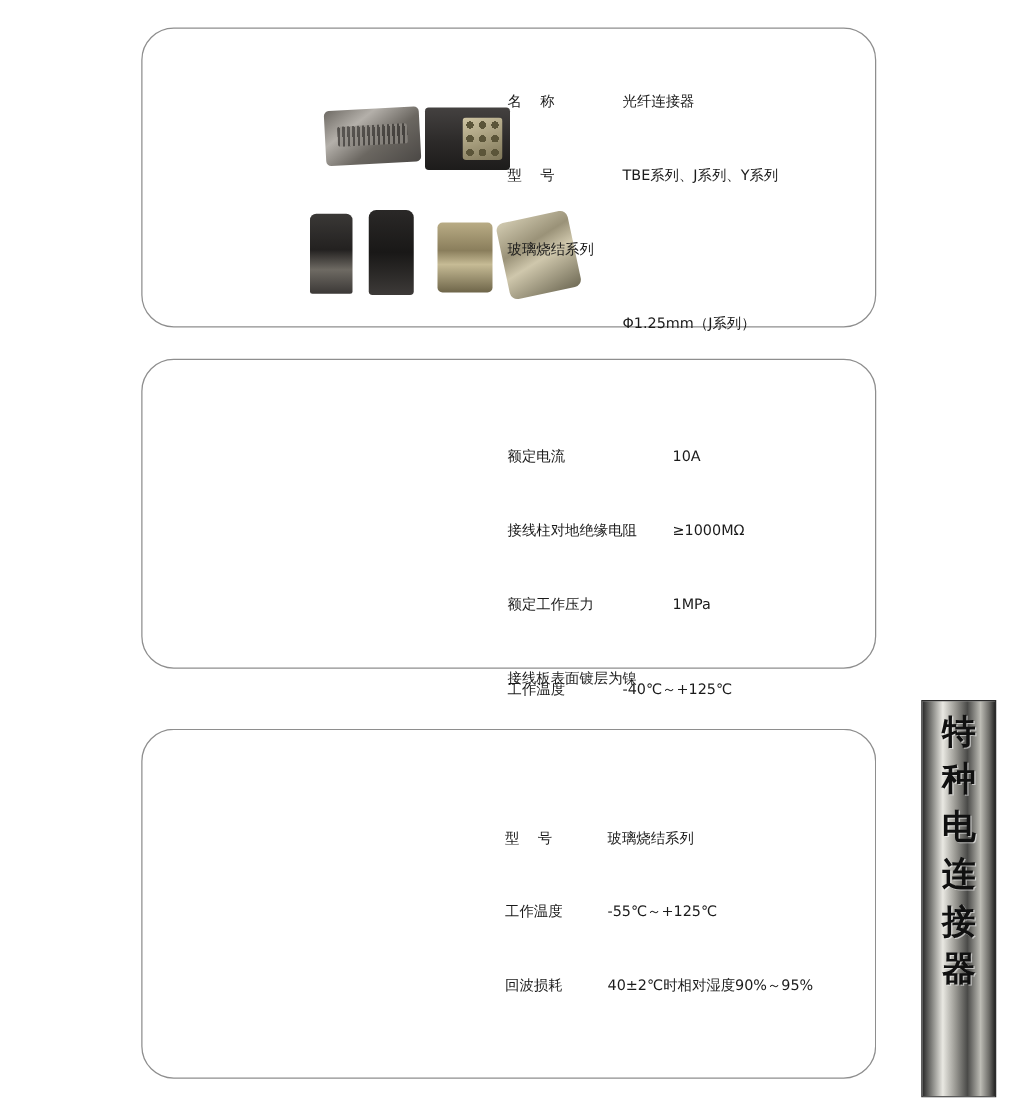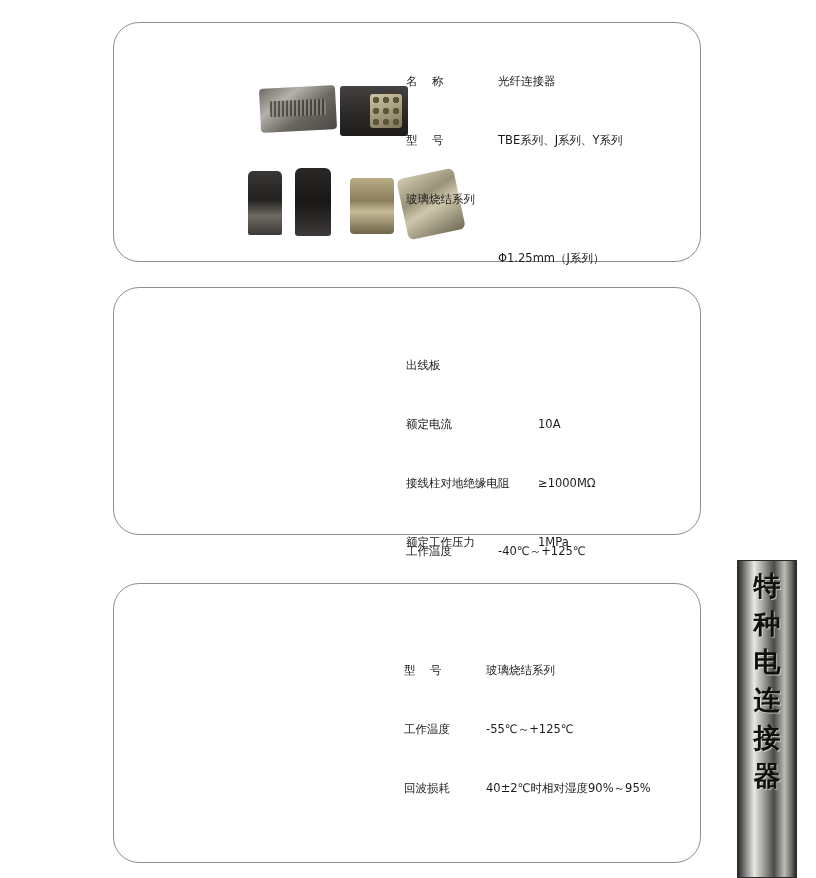--- a/index.html
+++ b/index.html
@@ -250,24 +250,20 @@
   </div>
 
   <div class="panel" id="panel-2">
     <div class="photo" id="ph2a"></div>
     <div class="photo" id="ph2b"></div>
     <div class="photo" id="ph2c"></div>
   </div>
 
   <div class="spec" id="spec-2">
     <div class="spec-row">
-      <span class="spec-label">出线板</span>
-      <span class="spec-value"></span>
-    </div>
-    <div class="spec-row">
       <span class="spec-label">额定电流</span>
       <span class="spec-value">10A</span>
     </div>
     <div class="spec-row">
       <span class="spec-label">接线柱对地绝缘电阻</span>
       <span class="spec-value">≥1000MΩ</span>
     </div>
     <div class="spec-row">
       <span class="spec-label">额定工作压力</span>
       <span class="spec-value">1MPa</span>

